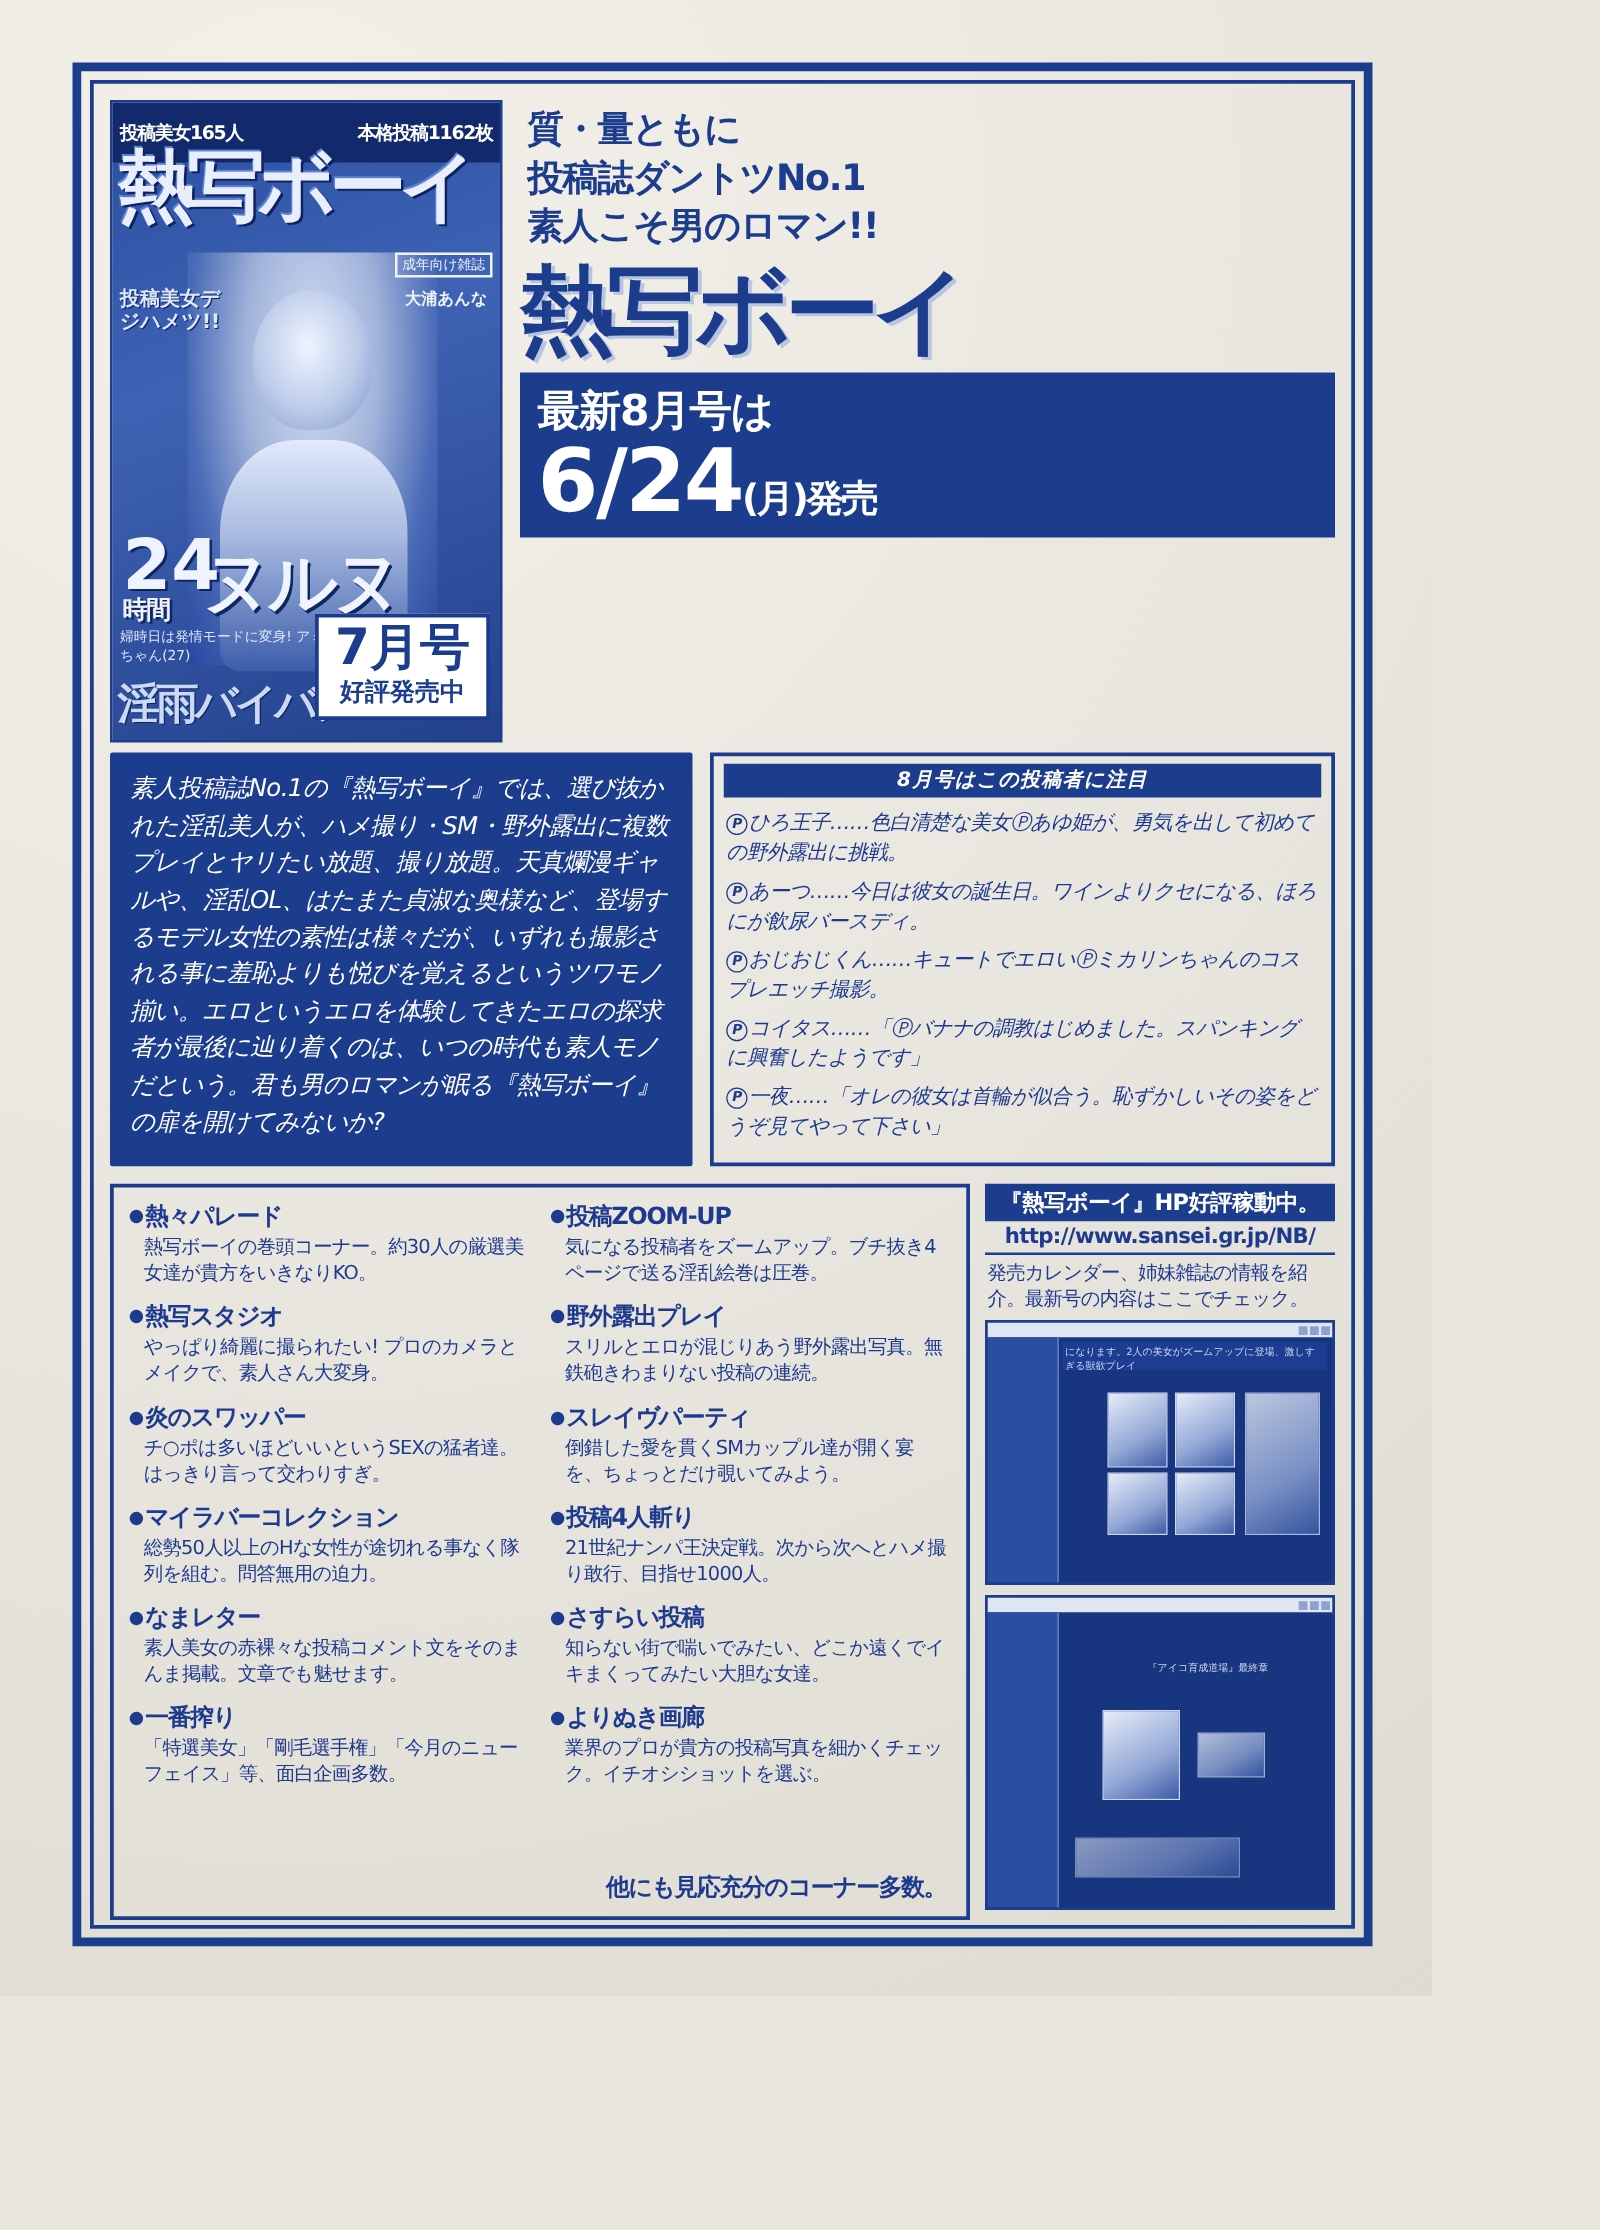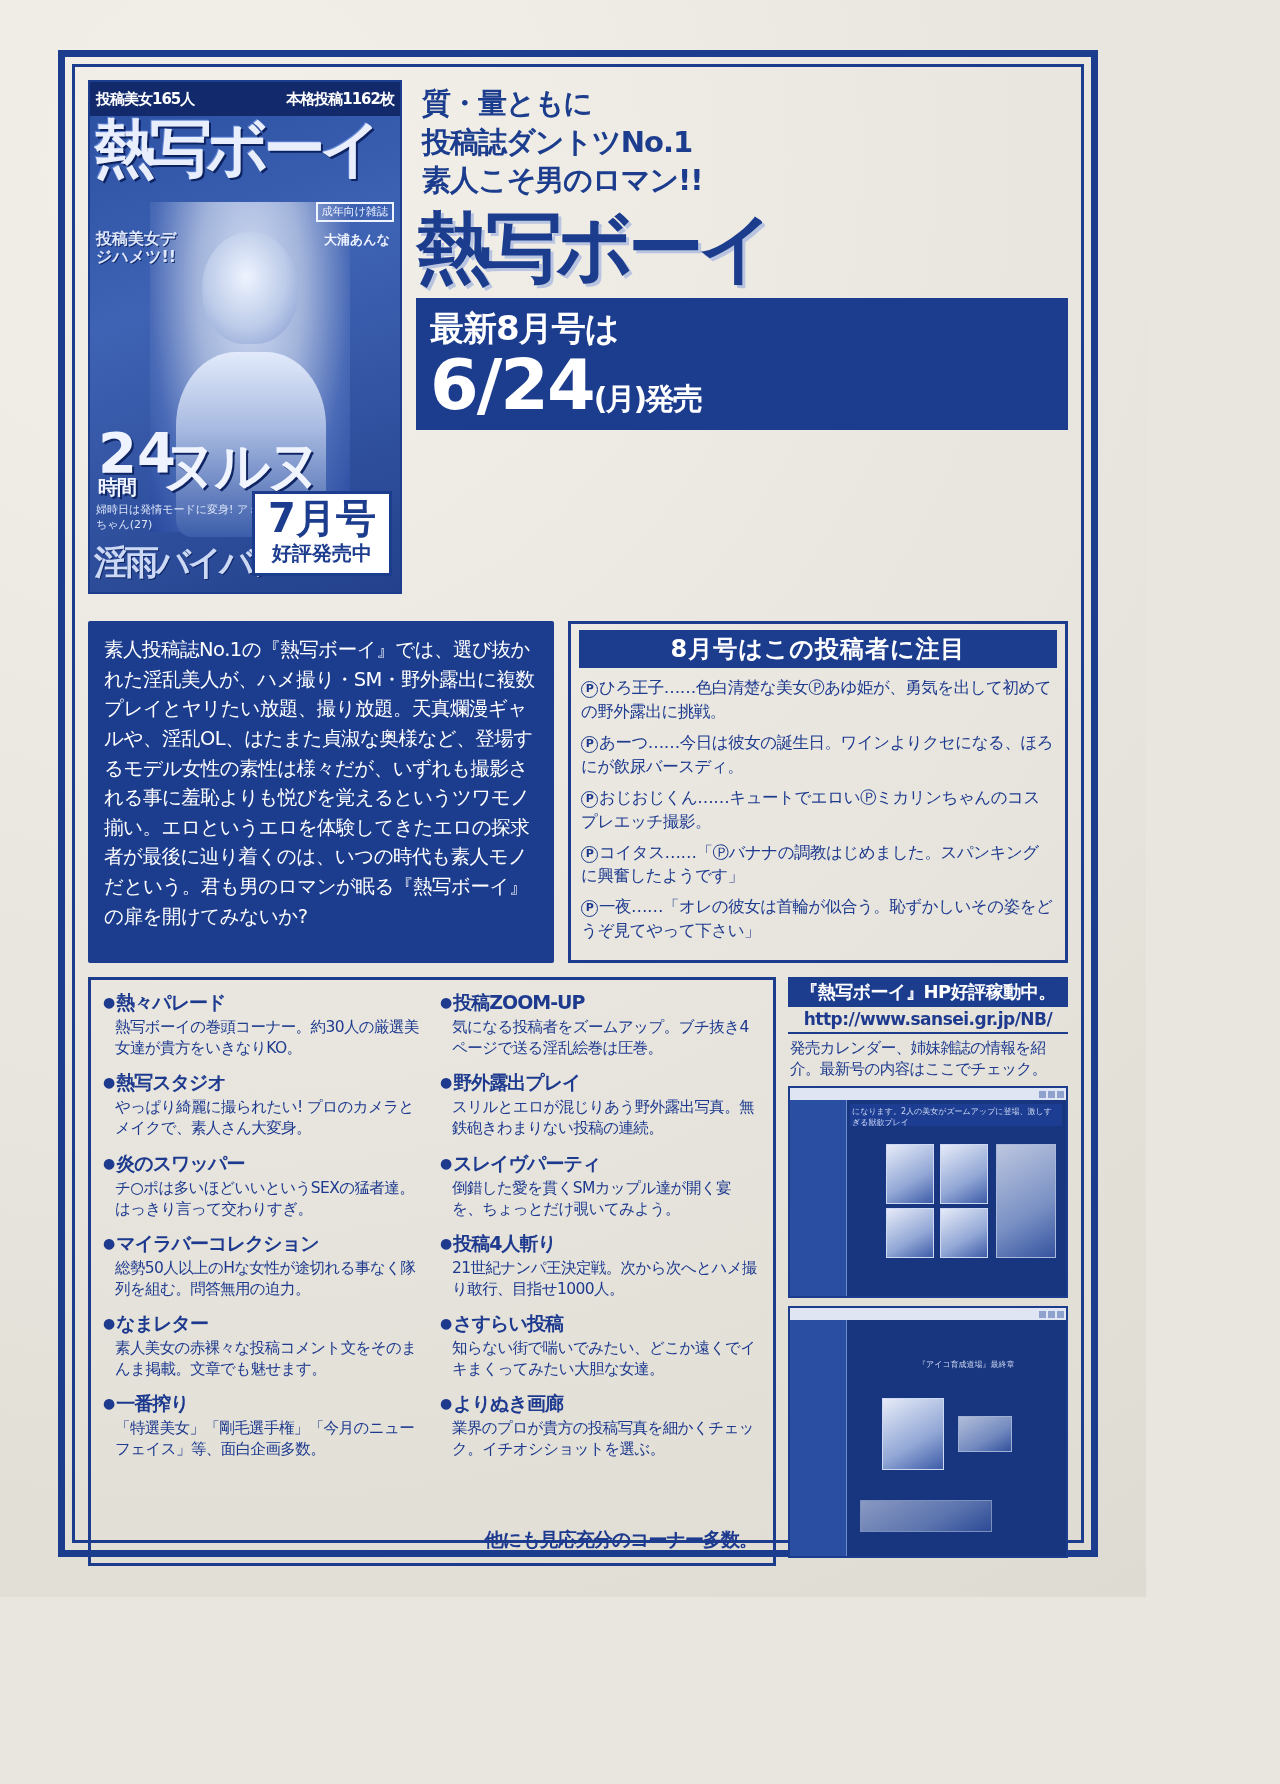--- a/index.html
+++ b/index.html
@@ -33,21 +33,21 @@
   .top{display:flex;gap:14px;}
   .cover{
     width:310px;height:510px;
     position:relative;
     background:linear-gradient(160deg,#2a4fa0 0%,#3f63b4 40%,#23418c 100%);
     border:2px solid #1c3c8e;
     overflow:hidden;
     flex:0 0 auto;
   }
   .cover-topbar{
-    position:absolute;top:0;left:0;right:0;height:34px;
+    position:absolute;top:0;left:0;right:0;height:48px;
     background:#12296b;color:#fff;
     display:flex;align-items:center;justify-content:space-between;
     padding:0 6px;box-sizing:border-box;
     font-size:15px;font-weight:bold;letter-spacing:-1px;
   }
   .cover-logo{
     position:absolute;top:34px;left:4px;right:4px;height:110px;
     color:#e8eefc;
     font-size:62px;font-weight:bold;letter-spacing:-6px;
     text-shadow:2px 2px 0 #0d2261, -1px -1px 0 #5f83d2;
@@ -132,33 +132,33 @@
     font-size:70px;font-weight:bold;line-height:0.95;letter-spacing:-2px;
     display:flex;align-items:baseline;
   }
   .release-line2 .small{font-size:30px;}
   .price-line{
     margin-top:10px;font-size:19px;color:#1c3c8e;letter-spacing:-1px;
     text-align:center;
   }
 
   
-  .mid{display:flex;gap:14px;margin-top:27px;}
+  .mid{display:flex;gap:14px;margin-top:8px;font-style:italic;}
   .intro{
     flex:0 0 434px;
     background:#1c3c8e;color:#fff;
     padding:14px 16px;
     font-size:19.5px;line-height:1.52;letter-spacing:-0.5px;
     border-radius:2px;
   }
   .notice{
     flex:1;border:3px solid #1c3c8e;padding:8px 10px 10px;position:relative;
   }
   .notice-title{
-    background:#1c3c8e;color:#fff;font-size:24px;font-weight:bold;
+    background:#1c3c8e;color:#fff;font-size:16px;font-weight:bold;
     text-align:center;padding:3px 0;letter-spacing:1px;margin:-2px -2px 8px;
   }
   .notice ul{list-style:none;margin:0;padding:0;}
   .notice li{
     font-size:16.5px;line-height:1.45;margin-bottom:7px;letter-spacing:-0.5px;
     text-indent:0;
   }
   .pmark{
     display:inline-block;border:1.5px solid #1c3c8e;border-radius:50%;
     width:15px;height:15px;line-height:13px;text-align:center;

